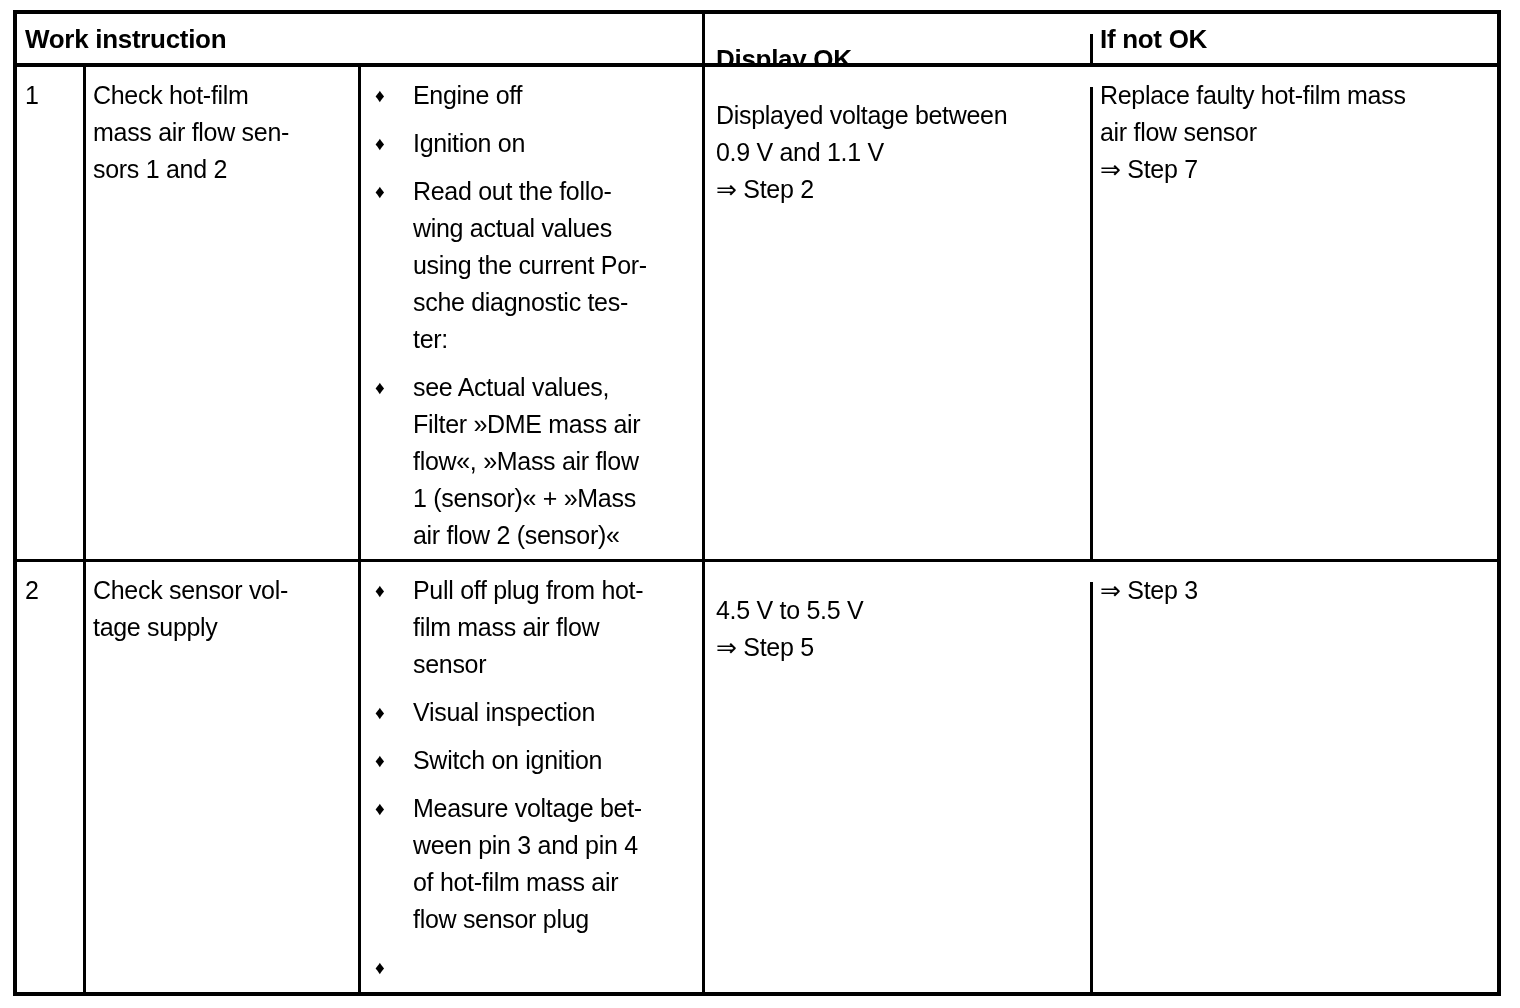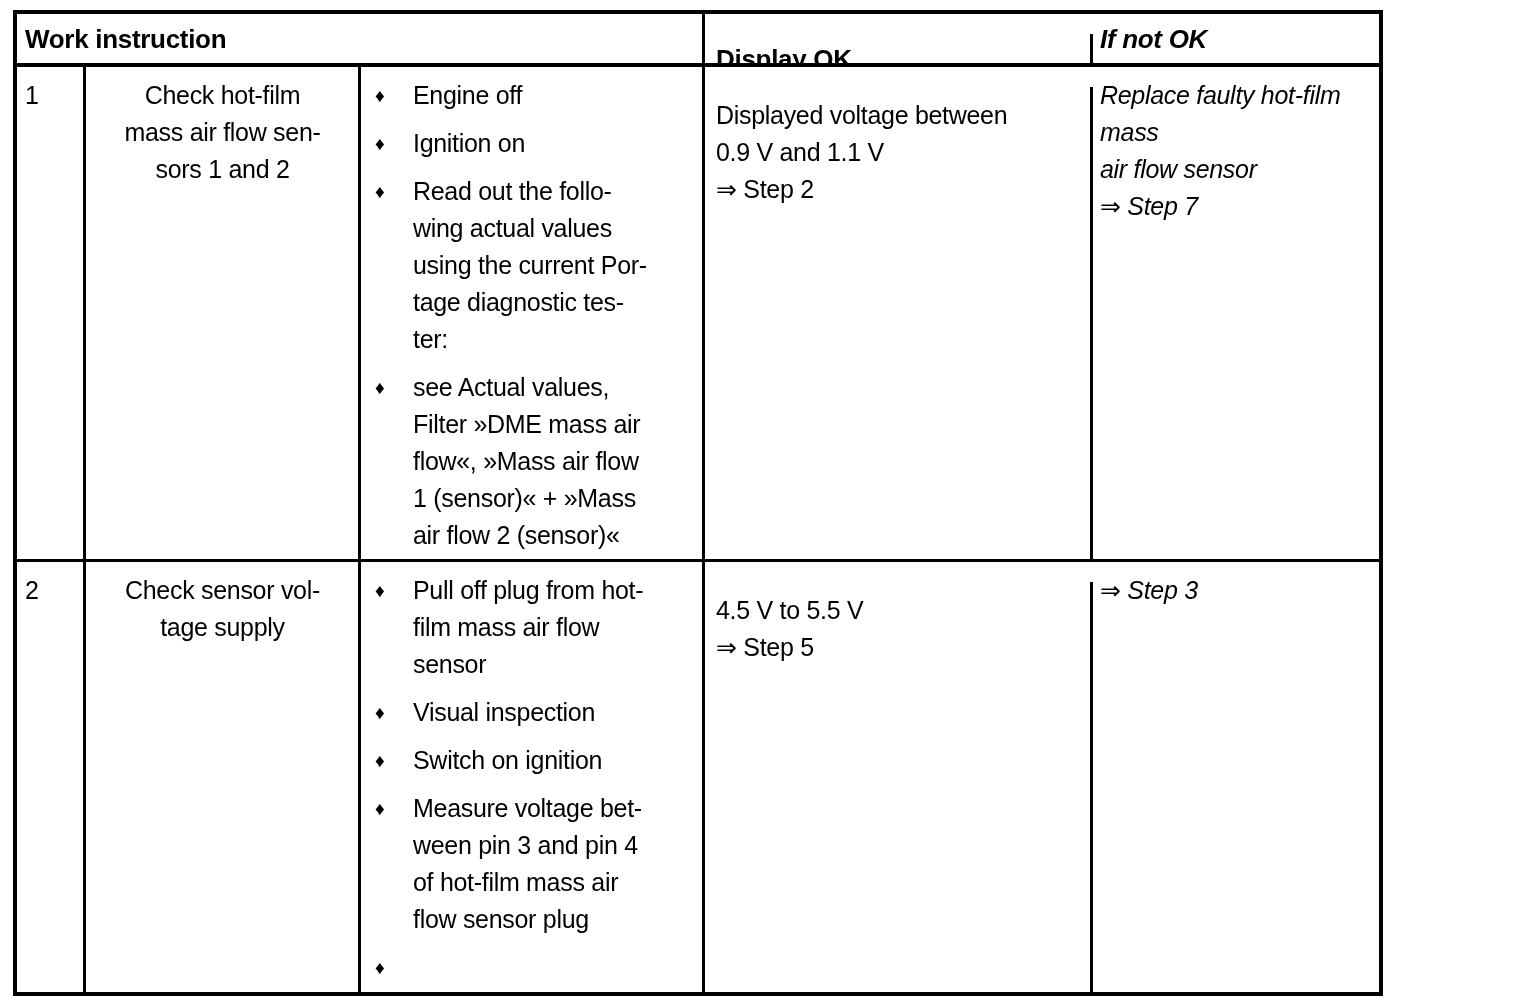--- a/index.html
+++ b/index.html
@@ -13,21 +13,21 @@
     height: 1008px;
     background: #ffffff;
     overflow: hidden;
     font-family: "Liberation Sans", "DejaVu Sans", sans-serif;
     color: #000;
   }
   .tbl {
     position: absolute;
     left: 13px;
     top: 10px;
-    width: 1370px;
+    width: 1488px;
     height: 986px;
     box-sizing: border-box;
     border: 4px solid #000;
     display: grid;
     grid-template-columns: 69px 275px 344px 388px 1fr;
     grid-template-rows: 53px 495px 1fr;
     background: #fff;
   }
   .cell {
     box-sizing: border-box;
@@ -40,25 +40,25 @@
     overflow: hidden;
   }
   .pre { white-space: pre-wrap; }
   .hdr {
     font-weight: bold;
     font-size: 26px;
     padding-top: 7px;
     border-bottom-width: 4px;
   }
   .span3 { grid-column: 1 / span 3; }
-  .last { border-right: none; font-style: italic; }
+  .last { border-right: none; }
   .bottom { border-bottom: none; }
   .hdr-work { padding-left: 8px; }
   .num { padding-left: 8px; }
-  .task { padding-left: 7px; text-align: center; }
+  .task { padding-left: 7px; }
   .bullets-cell { padding-left: 14px; padding-right: 2px; }
   .dok { padding-left: 11px; margin-top: 20px; }
   .ink { padding-left: 7px; }
   .bi { display: flex; margin-bottom: 11px; }
   .bm {
     flex: 0 0 38px;
     width: 38px;
     font-size: 19px;
     line-height: 37px;
   }
@@ -85,21 +85,21 @@
       </div>
       <div class="bi">
         <span class="bm">♦</span>
         <span class="bt">Ignition on</span>
       </div>
       <div class="bi">
         <span class="bm">♦</span>
         <span class="bt">Read out the follo-
 wing actual values
 using the current Por-
-tage diagnostic tes-
+sche diagnostic tes-
 ter:</span>
       </div>
       <div class="bi">
         <span class="bm">♦</span>
         <span class="bt">see Actual values,
 Filter »DME mass air
 flow«, »Mass air flow
 1 (sensor)« + »Mass
 air flow 2 (sensor)«</span>
       </div>

